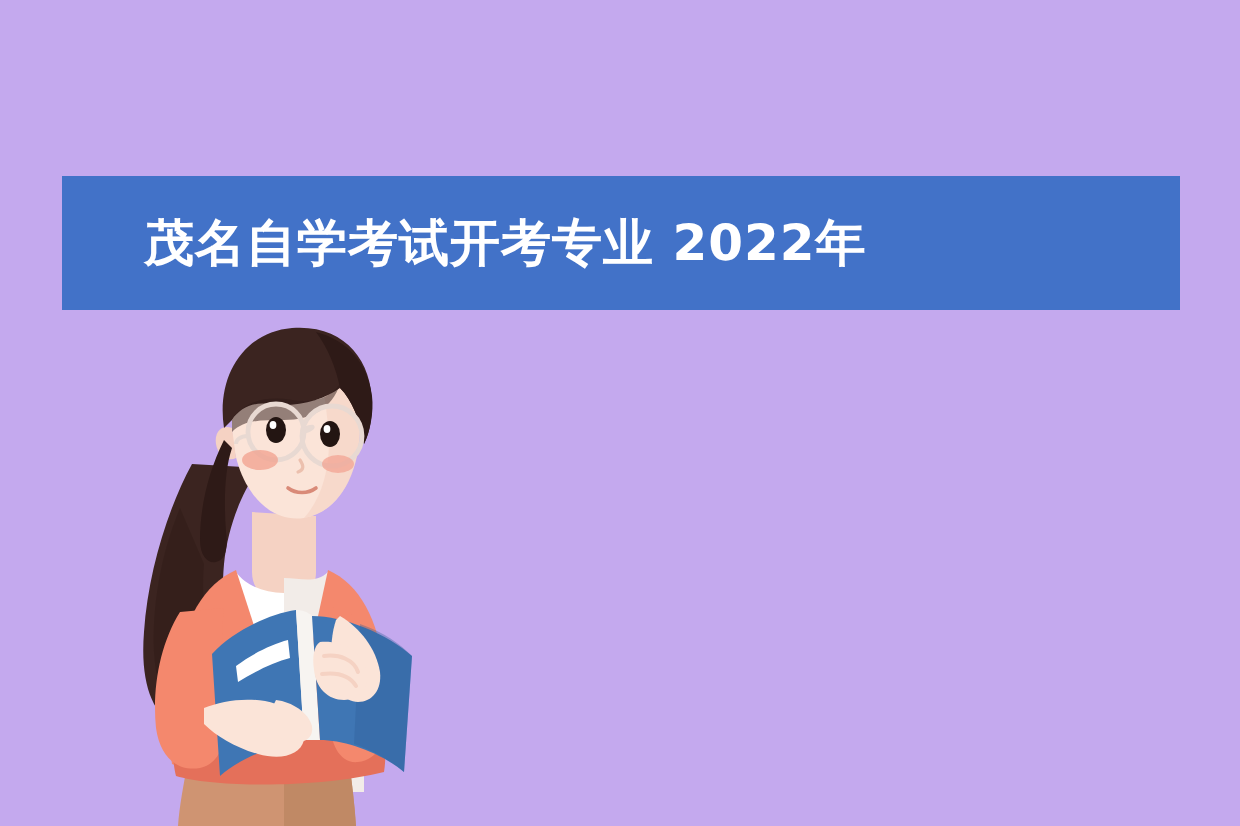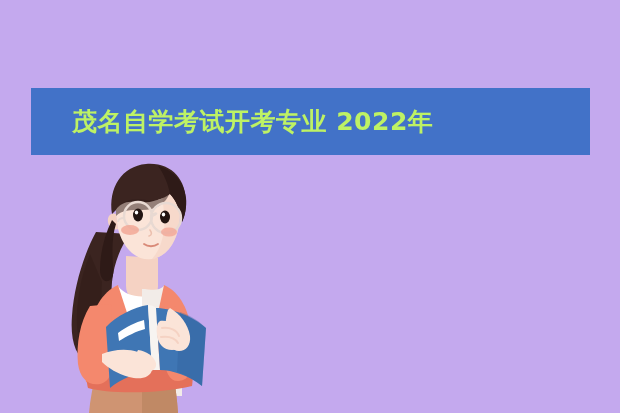--- a/index.html
+++ b/index.html
@@ -25,21 +25,21 @@
     top: 88px;
     width: 559px;
     height: 67px;
     background: #4272c8;
     display: flex;
     align-items: center;
     box-sizing: border-box;
     padding-left: 41px;
   }
   #title-text {
-    color: #bef264;
+    color: #ffffff;
     font-size: 25px;
     font-weight: bold;
     letter-spacing: 0.5px;
     line-height: 1;
     white-space: nowrap;
     font-family: "DejaVu Sans", "Liberation Sans", sans-serif;
   }
   #illustration {
     position: absolute;
     left: 30px;

